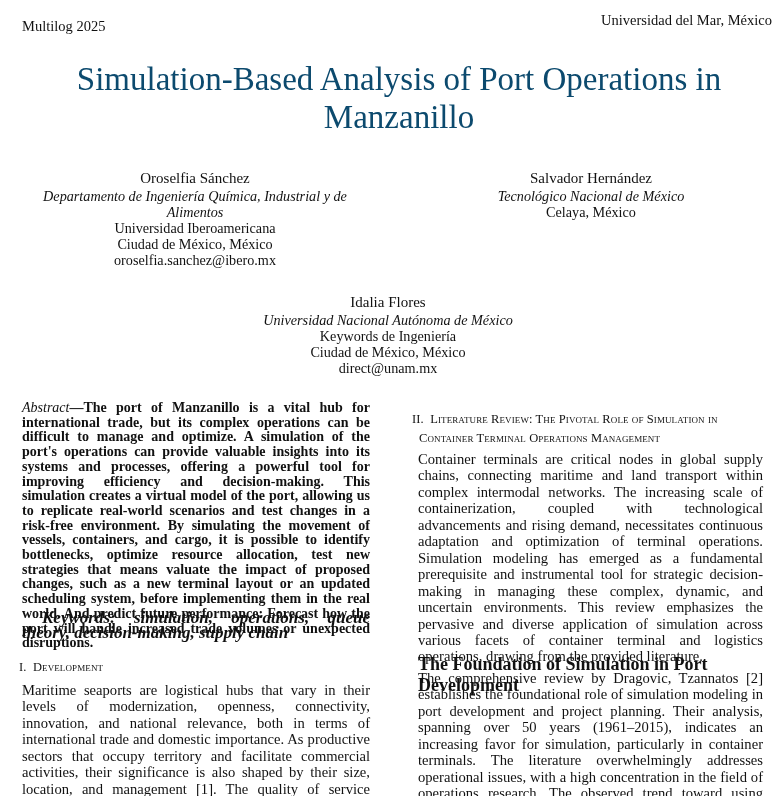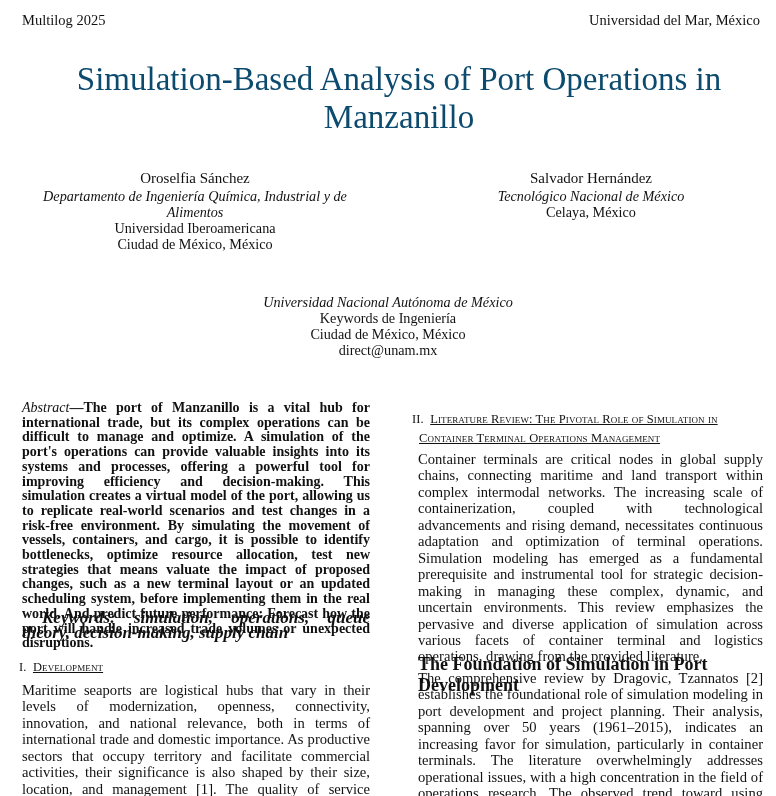--- a/index.html
+++ b/index.html
@@ -2,22 +2,22 @@
 <html><head>
 <meta charset="utf-8">
 <style>
   html, body { margin: 0; padding: 0; background: #ffffff; }
   body {
     width: 776px; height: 796px; overflow: hidden; position: relative;
     font-family: "Liberation Serif", "DejaVu Serif", serif; color: #111;
   }
   .abs { position: absolute; }
   .hdr { top: 12px; font-size: 14.5px; }
-  .hdr-left { left: 22px; }
-  .hdr-right { right: 16px; margin-left: 41px; }
+  .hdr-left { left: 22px; margin-top: 6px; }
+  .hdr-right { right: 4px; margin-left: 41px; }
   .title {
     left: 11px; width: 776px; top: 60px; text-align: center;
     font-size: 33px; line-height: 38px; color: #0c4a6e;
   }
   .author { text-align: center; font-size: 14.2px; line-height: 16px; }
   .author .name { font-size: 15px; margin-bottom: 2px; }
   .author .it { font-style: italic; }
   .a1 { left: 30px; width: 330px; top: 170px; }
   .a2 { left: 415px; width: 352px; top: 170px; }
   .a3 { left: 200px; width: 376px; top: 294px; }
@@ -27,21 +27,21 @@
     left: 22px; width: 348px; top: 401px; font-weight: bold;
     font-size: 14px; line-height: 14.7px; text-align: justify;
   }
   .abstract .lead { font-style: italic; font-weight: normal; }
   .abstract .lead b { font-style: normal; }
   .keywords {
     left: 22px; width: 348px; top: 611px; font-weight: bold; font-style: italic;
     font-size: 17px; line-height: 14.7px; text-align: justify; text-indent: 20px;
   }
   .sec-head { font-size: 12.5px; letter-spacing: 0.1px; }
-  .sec-head .sc { font-variant: small-caps; text-decoration: underline; }
+  .sec-head .sc { font-variant: small-caps; }
   .intro-head { left: 19px; top: 660px; }
   .intro-body { left: 22px; width: 348px; top: 682px; }
 
   .lit-head { left: 412px; width: 356px; top: 410px; line-height: 19px; }
   .lit-head .line2 { padding-left: 7px; }
   .lit-body { left: 418px; width: 345px; top: 451px; }
   .sub-head { left: 418px; top: 654px; font-weight: bold; font-size: 18px; }
   .sub-body { left: 418px; width: 345px; top: 670px; }
 </style>
 </head>
@@ -54,29 +54,31 @@
   <div>Simulation-Based Analysis of Port Operations in</div>
   <div>Manzanillo</div>
 </div>
 
 <div class="abs author a1">
   <div class="name">Oroselfia Sánchez</div>
   <div class="it">Departamento de Ingeniería Química, Industrial y de</div>
   <div class="it">Alimentos</div>
   <div>Universidad Iberoamericana</div>
   <div>Ciudad de México, México</div>
+  <div>oroselfia.sanchez@ibero.mx</div>
 </div>
 
 <div class="abs author a2">
   <div class="name">Salvador Hernández</div>
   <div class="it">Tecnológico Nacional de México</div>
   <div>Celaya, México</div>
 </div>
 
 <div class="abs author a3">
+  <div class="name">Idalia Flores</div>
   <div class="it">Universidad Nacional Autónoma de México</div>
   <div>Keywords de Ingeniería</div>
   <div>Ciudad de México, México</div>
   <div>direct@unam.mx</div>
 </div>
 
 <div class="abs abstract">
   <span class="lead"><span>Abstract</span><b>—</b></span><span>The port of Manzanillo is a vital hub for international trade, but its complex operations can be difficult to manage and optimize. A simulation of the port's operations can provide valuable insights into its systems and processes, offering a powerful tool for improving efficiency and decision-making. This simulation creates a virtual model of the port, allowing us to replicate real-world scenarios and test changes in a risk-free environment. By simulating the movement of vessels, containers, and cargo, it is possible to identify bottlenecks, optimize resource allocation, test new strategies that means valuate the impact of proposed changes, such as a new terminal layout or an updated scheduling system, before implementing them in the real world. And predict future performance: Forecast how the port will handle increased trade volumes or unexpected disruptions.</span>
 </div>
 

